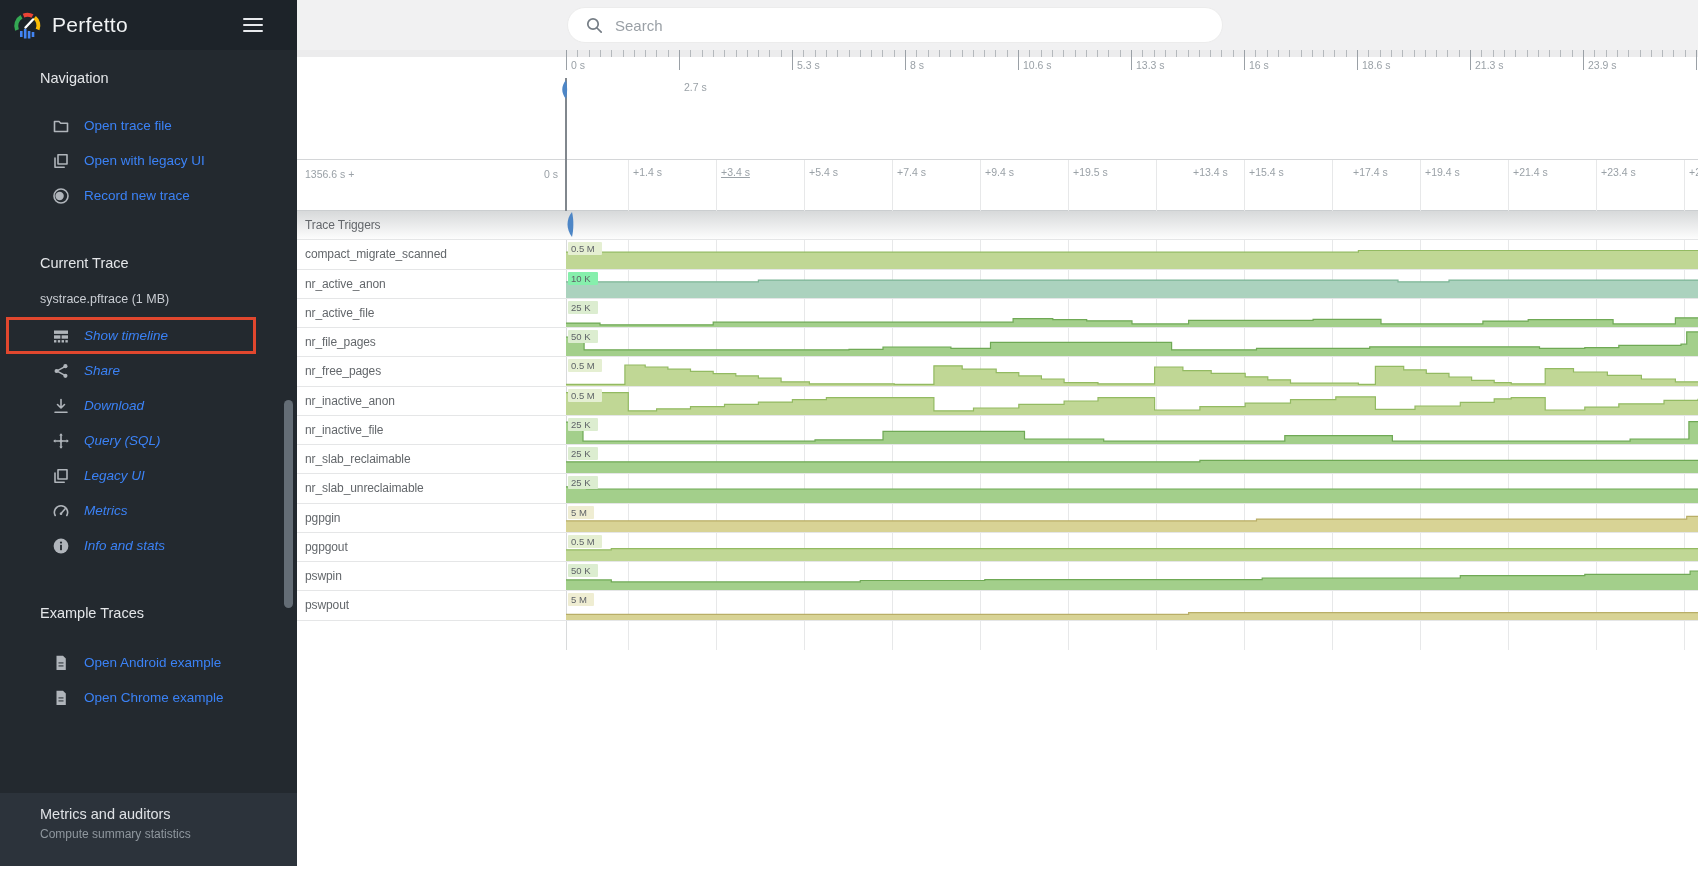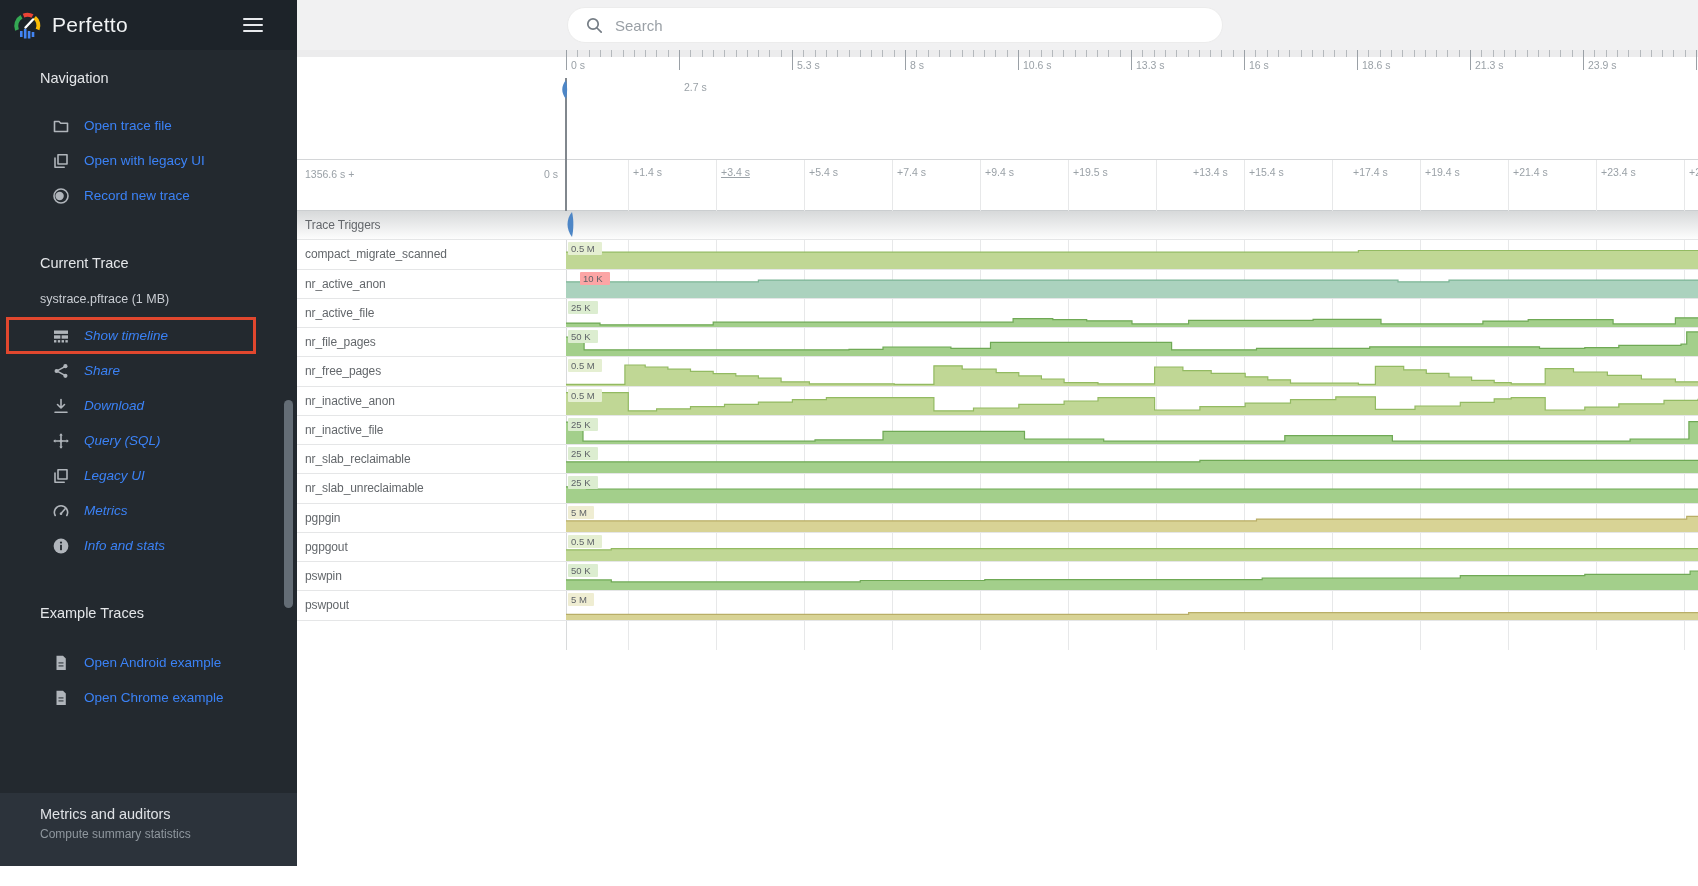--- a/index.html
+++ b/index.html
@@ -412,21 +412,21 @@
           <path d="M0.0,11.2 L792.4,11.2 L792.4,9.5 L1132.0,9.5 L1132.0,9.5 L1132,9.5" fill="none" stroke="#93ba62" stroke-width="1.2"></path>
         </svg>
         <span class="vchip" style="background: rgb(229, 239, 210);">0.5 M</span>
       </div>
       <div class="trow">
         <span class="tname">nr_active_anon</span>
         <svg class="chart" width="1132" height="28">
           <path d="M0.0,11.8 L192.4,11.8 L192.4,10.1 L815.0,10.1 L815.0,10.1 L832.0,10.1 L832.0,11.8 L883.0,11.8 L883.0,10.1 L1132.0,10.1 L1132.0,10.1 L1132,10.1 L1132,28 L0,28 Z" fill="#abd2be"></path>
           <path d="M0.0,11.8 L192.4,11.8 L192.4,10.1 L815.0,10.1 L815.0,10.1 L832.0,10.1 L832.0,11.8 L883.0,11.8 L883.0,10.1 L1132.0,10.1 L1132.0,10.1 L1132,10.1" fill="none" stroke="#7db596" stroke-width="1.2"></path>
         </svg>
-        <span class="vchip" style="background: #fca5a5; margin-left: 12px;">10 K</span>
+        <span class="vchip" style="background: #86efac;">10 K</span>
       </div>
       <div class="trow">
         <span class="tname">nr_active_file</span>
         <svg class="chart" width="1132" height="28">
           <path d="M0.0,24.1 L34.0,24.1 L34.0,25.8 L147.2,25.8 L147.2,23.2 L418.8,23.2 L418.8,23.2 L447.1,23.2 L447.1,19.6 L486.8,19.6 L486.8,20.7 L520.7,20.7 L520.7,21.8 L566.0,21.8 L566.0,24.9 L622.6,24.9 L622.6,21.3 L724.5,21.3 L724.5,21.3 L747.1,21.3 L747.1,20.4 L803.7,20.4 L803.7,20.4 L815.0,20.4 L815.0,24.9 L894.3,24.9 L894.3,24.9 L916.9,24.9 L916.9,22.1 L962.2,22.1 L962.2,20.7 L1041.4,20.7 L1041.4,20.7 L1047.1,20.7 L1047.1,24.9 L1103.7,24.9 L1103.7,24.9 L1109.4,24.9 L1109.4,18.8 L1132.0,18.8 L1132.0,18.8 L1132,18.8 L1132,28 L0,28 Z" fill="#a3cf8b"></path>
           <path d="M0.0,24.1 L34.0,24.1 L34.0,25.8 L147.2,25.8 L147.2,23.2 L418.8,23.2 L418.8,23.2 L447.1,23.2 L447.1,19.6 L486.8,19.6 L486.8,20.7 L520.7,20.7 L520.7,21.8 L566.0,21.8 L566.0,24.9 L622.6,24.9 L622.6,21.3 L724.5,21.3 L724.5,21.3 L747.1,21.3 L747.1,20.4 L803.7,20.4 L803.7,20.4 L815.0,20.4 L815.0,24.9 L894.3,24.9 L894.3,24.9 L916.9,24.9 L916.9,22.1 L962.2,22.1 L962.2,20.7 L1041.4,20.7 L1041.4,20.7 L1047.1,20.7 L1047.1,24.9 L1103.7,24.9 L1103.7,24.9 L1109.4,24.9 L1109.4,18.8 L1132.0,18.8 L1132.0,18.8 L1132,18.8" fill="none" stroke="#6fa955" stroke-width="1.2"></path>
         </svg>
         <span class="vchip" style="background: rgb(220, 237, 208);">25 K</span>
       </div>
       <div class="trow">

